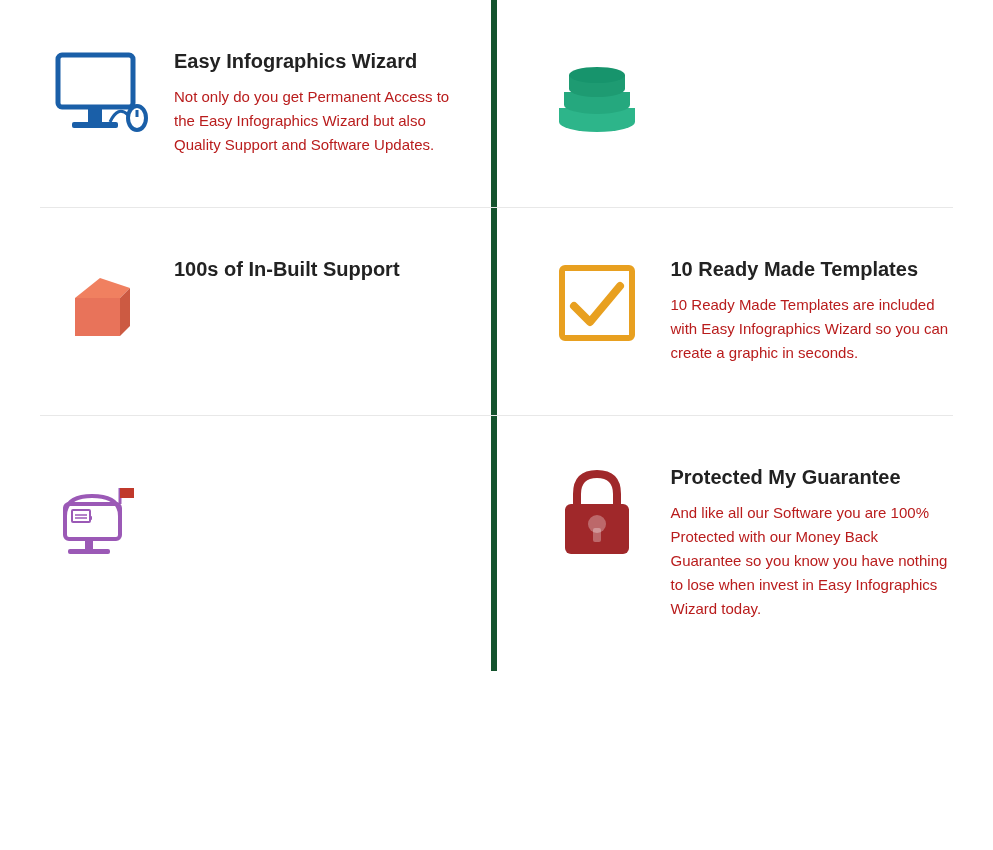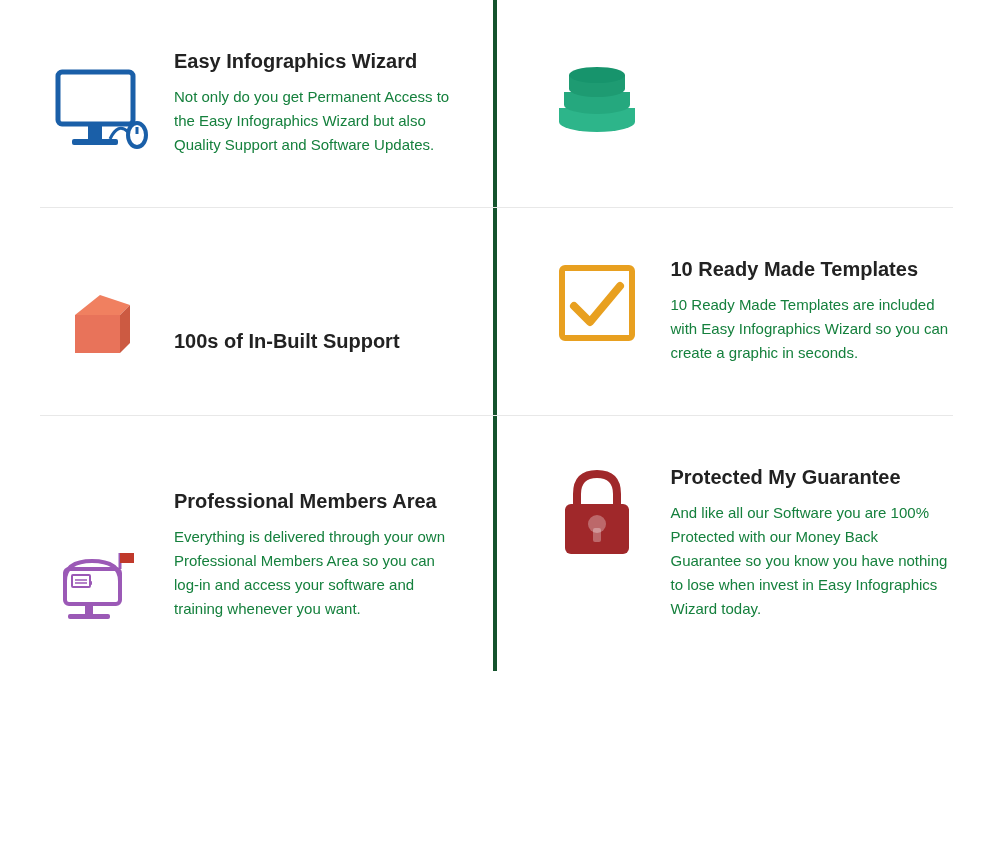--- a/index.html
+++ b/index.html
@@ -19,22 +19,21 @@
 
     .feature-item {
       display: flex;
       flex-direction: row;
       align-items: flex-start;
       padding: 50px 40px 50px 50px;
       gap: 24px;
     }
 
     .feature-item.left {
-      border-right: 4px solid #14532d;
-      align-items: flex-end;
+      border-right: 6px solid #14532d;
     }
 
     .row-divider {
       grid-column: 1 / -1;
       height: 1px;
       background: #e8e8e8;
       margin: 0 40px;
     }
 
     .feature-icon {
@@ -52,21 +51,21 @@
     .feature-title {
       font-size: 20px;
       font-weight: 700;
       color: #222;
       margin-bottom: 12px;
     }
 
     .feature-desc {
       font-size: 15px;
       line-height: 1.6;
-      color: #15803d;
+      color: #b91c1c;
     }
   </style>
 </head>
 <body>
 
 <div class="features-grid">
 
   <div class="feature-item left">
     <div class="feature-icon">
       <svg width="100" height="90" viewBox="0 0 100 90" xmlns="http://www.w3.org/2000/svg">
@@ -155,24 +154,20 @@
         <rect x="70" y="22" width="14" height="10" fill="#c0392b"></rect>
 
         <rect x="35" y="73" width="8" height="12" fill="#9b59b6"></rect>
         <rect x="18" y="83" width="42" height="5" rx="2" fill="#9b59b6"></rect>
 
         <rect x="22" y="44" width="18" height="12" rx="1" fill="white" stroke="#9b59b6" stroke-width="2"></rect>
         <line x1="25" y1="49" x2="37" y2="49" stroke="#9b59b6" stroke-width="1.5"></line>
         <line x1="25" y1="52" x2="37" y2="52" stroke="#9b59b6" stroke-width="1.5"></line>
       </svg>
     </div>
-    <div class="feature-content">
-      <div class="feature-title">Professional Members Area</div>
-      <div class="feature-desc">Everything is delivered through your own Professional Members Area so you can log-in and access your software and training whenever you want.</div>
-    </div>
   </div>
 
   <div class="feature-item">
     <div class="feature-icon">
       <svg width="80" height="95" viewBox="0 0 80 95" xmlns="http://www.w3.org/2000/svg">
 
         <path d="M20 40 L20 28 Q20 8 40 8 Q60 8 60 28 L60 40" fill="none" stroke="#a0282a" stroke-width="8" stroke-linecap="round"></path>
 
         <rect x="8" y="38" width="64" height="50" rx="6" fill="#a0282a"></rect>
 

